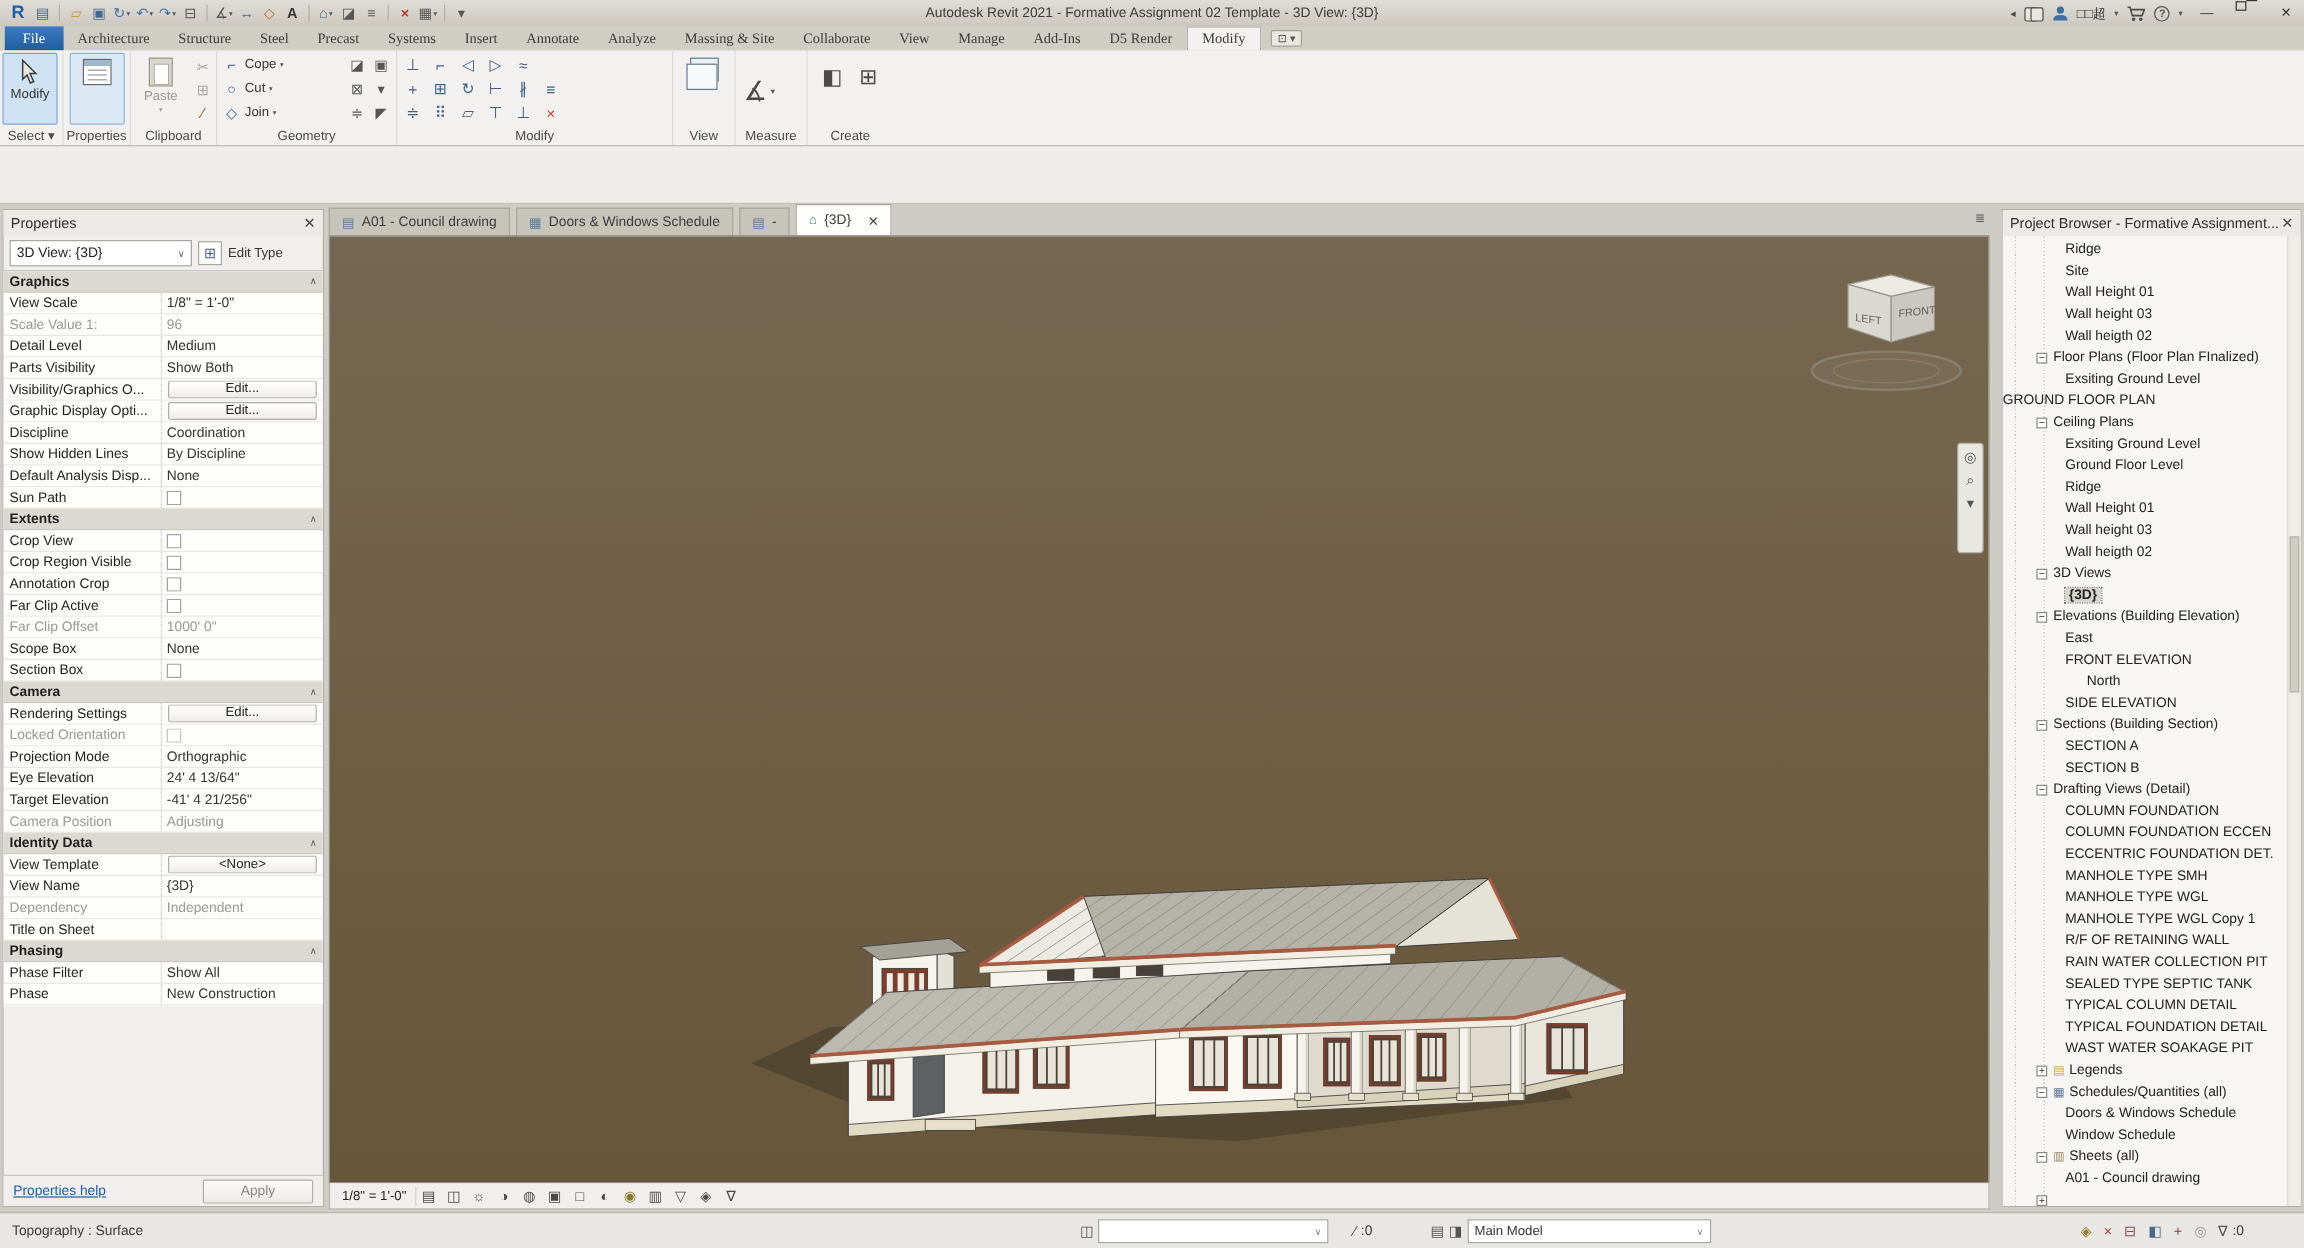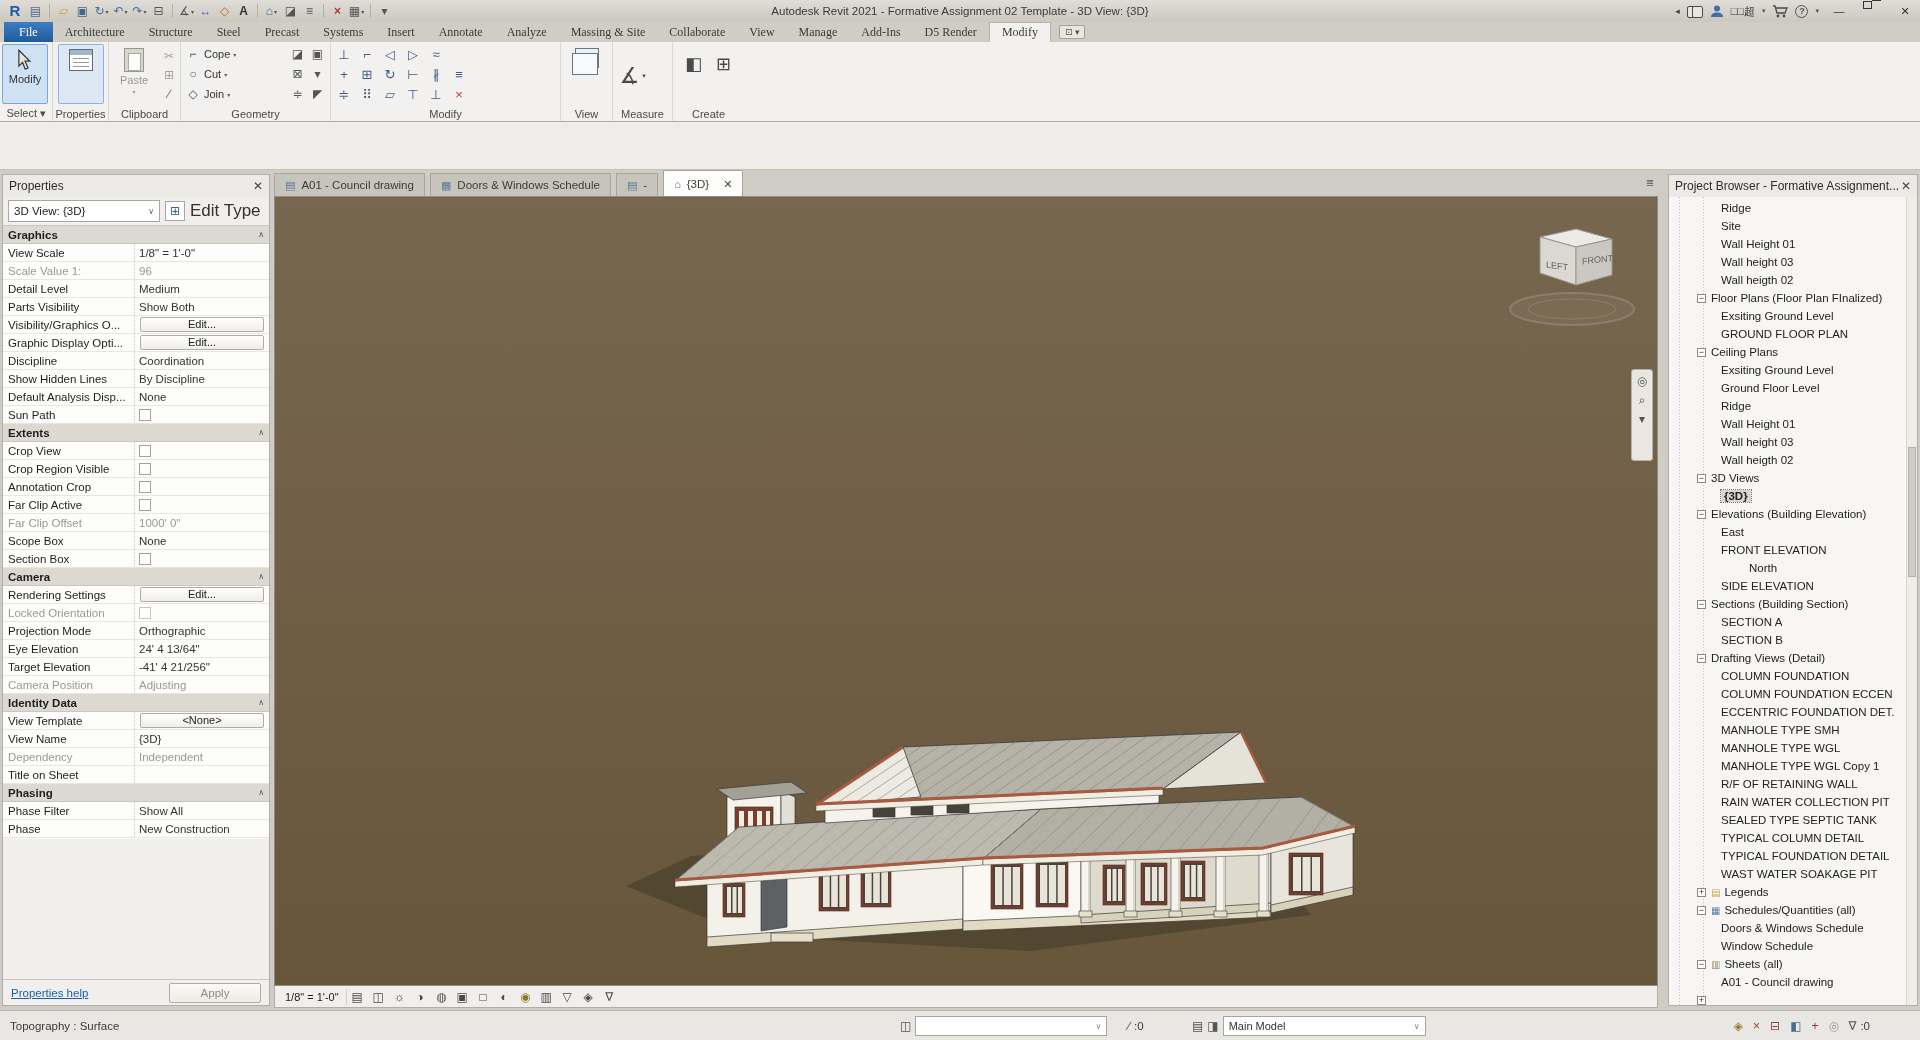--- a/index.html
+++ b/index.html
@@ -66,21 +66,21 @@
 .palette-head{height:22px;flex:none;display:flex;align-items:center;padding:0 6px;font-size:12px;color:#2e2e2e;background:#eceae6;}
 .palette-close{margin-left:auto;font-size:12px;color:#444;}
 .type-selector{margin:4px 5px 2px;background:#fff;border:1px solid #b0ada5;height:64px;flex:none;display:flex;align-items:center;}
 .ts-img{width:56px;height:56px;margin:3px;display:flex;align-items:center;justify-content:center;border-right:1px solid #e3e1dc;}
 .ts-name{font-size:12px;color:#222;padding-left:8px;}
 .ts-arrow{margin-left:auto;padding-right:5px;color:#555;font-size:8px;}
 .selrow{display:flex;align-items:center;margin:3px 5px;gap:5px;height:22px;flex:none;}
 .selcombo{width:152px;border:1px solid #a9a69e;background:#fff;height:22px;display:flex;align-items:center;padding:0 5px;font-size:11.5px;color:#222;}
 .selcombo .cArrow{margin-left:auto;font-size:8px;color:#666;}
 .et-icon{width:20px;height:20px;border:1px solid #a9a69e;background:#fff;text-align:center;line-height:18px;font-size:12px;color:#40608a;}
-.et-label{font-size:17px;}
+.et-label{font-size:11px;}
 #propGrid{height:614px;flex:none;overflow:hidden;border-top:1px solid #c9c6bf;background:#fbfaf8;}
 .psec{height:18px;background:#dcd9d3;border-bottom:1px solid #c9c6bf;font-weight:bold;font-size:11.5px;display:flex;align-items:center;padding:0 5px;color:#1e1e1e;}
 .psec .chev{margin-left:auto;font-size:8px;color:#555;font-weight:normal;}
 .prow{height:18px;display:flex;border-bottom:1px solid #e8e6e1;font-size:11.5px;background:#fdfdfc;align-items:center;}
 .plabel{width:132px;align-self:stretch;display:flex;align-items:center;padding:0 5px;border-right:1px dotted #c9c6bf;white-space:nowrap;overflow:hidden;color:#1e1e1e;}
 .pvalue{flex:1;padding:0 4px;white-space:nowrap;overflow:hidden;display:flex;align-items:center;}
 .muted{color:#9b9893;}
 .pbtn{flex:1;margin:0 1px;border:1px solid #b0ada5;background:linear-gradient(#ffffff,#efede9);border-radius:2px;font-size:11px;text-align:center;height:15px;line-height:13px;color:#222;}
 .pcheck{width:12px;height:12px;border:1px solid #a5a29a;background:#fff;}
 .pcheck.mutedbox{border-color:#c9c6bf;}
@@ -742,21 +742,21 @@
         <div class="trow" style="padding-left: 52px;">
           <span class="tlabel">Wall heigth 02</span>
         </div>
         <div class="trow" style="padding-left: 28px;">
           <span class="exp">−</span>
           <span class="tlabel">Floor Plans (Floor Plan FInalized)</span>
         </div>
         <div class="trow" style="padding-left: 52px;">
           <span class="tlabel">Exsiting Ground Level</span>
         </div>
-        <div class="trow" style="padding-left: 52px;">
+        <div class="trow" style="">
           <span class="tlabel">GROUND FLOOR PLAN</span>
         </div>
         <div class="trow" style="padding-left: 28px;">
           <span class="exp">−</span>
           <span class="tlabel">Ceiling Plans</span>
         </div>
         <div class="trow" style="padding-left: 52px;">
           <span class="tlabel">Exsiting Ground Level</span>
         </div>
         <div class="trow" style="padding-left: 52px;">
@@ -784,21 +784,21 @@
         <div class="trow" style="padding-left: 28px;">
           <span class="exp">−</span>
           <span class="tlabel">Elevations (Building Elevation)</span>
         </div>
         <div class="trow" style="padding-left: 52px;">
           <span class="tlabel">East</span>
         </div>
         <div class="trow" style="padding-left: 52px;">
           <span class="tlabel">FRONT ELEVATION</span>
         </div>
-        <div class="trow" style="padding-left: 45px; margin-left: 35px;">
+        <div class="trow" style="padding-left: 70px;">
           <span class="tlabel">North</span>
         </div>
         <div class="trow" style="padding-left: 52px;">
           <span class="tlabel">SIDE ELEVATION</span>
         </div>
         <div class="trow" style="padding-left: 28px;">
           <span class="exp">−</span>
           <span class="tlabel">Sections (Building Section)</span>
         </div>
         <div class="trow" style="padding-left: 52px;">

